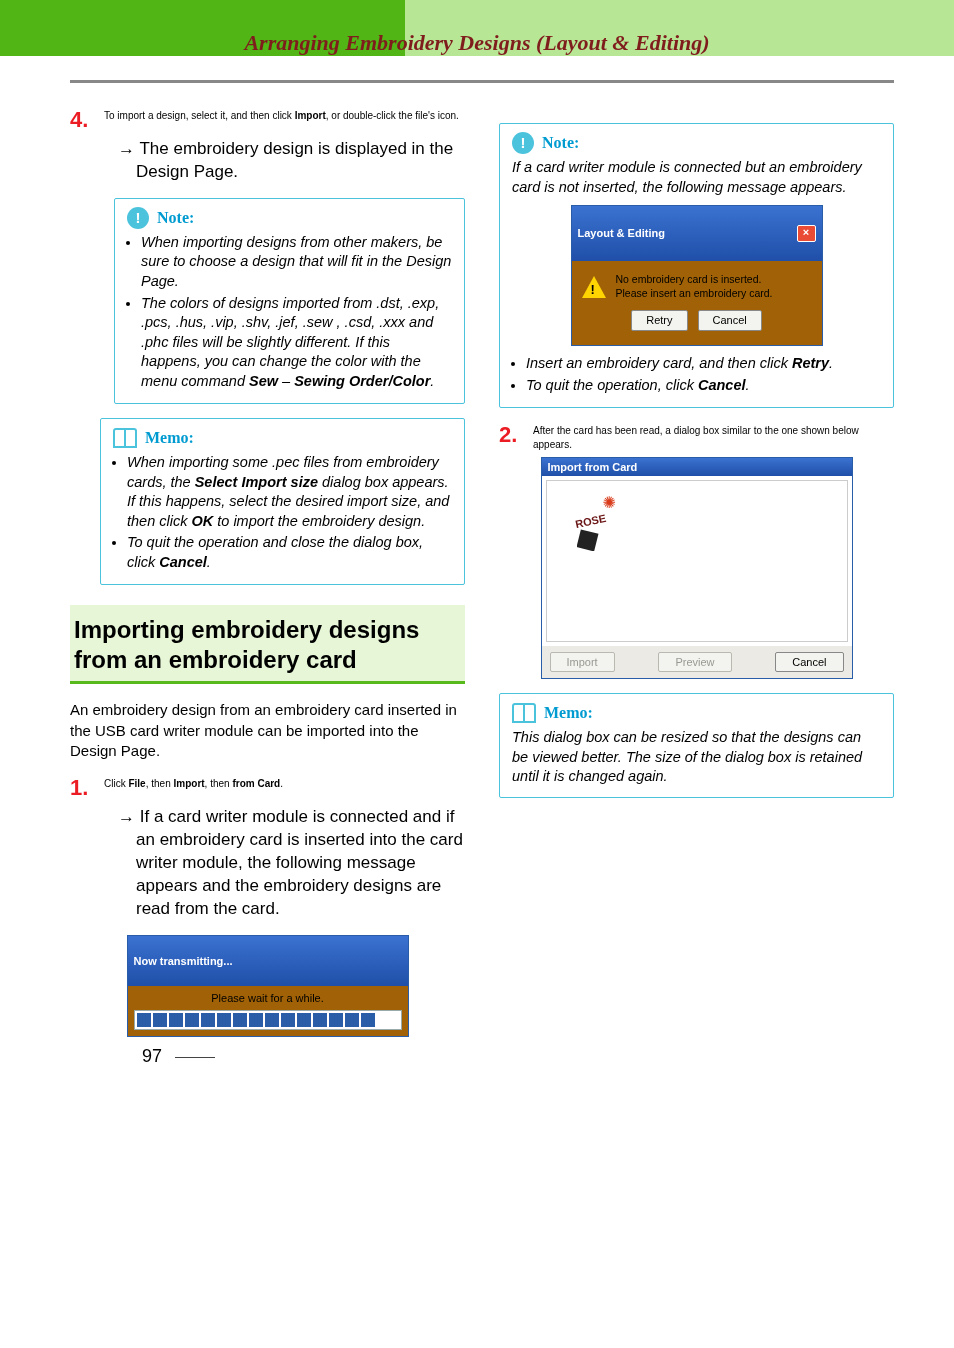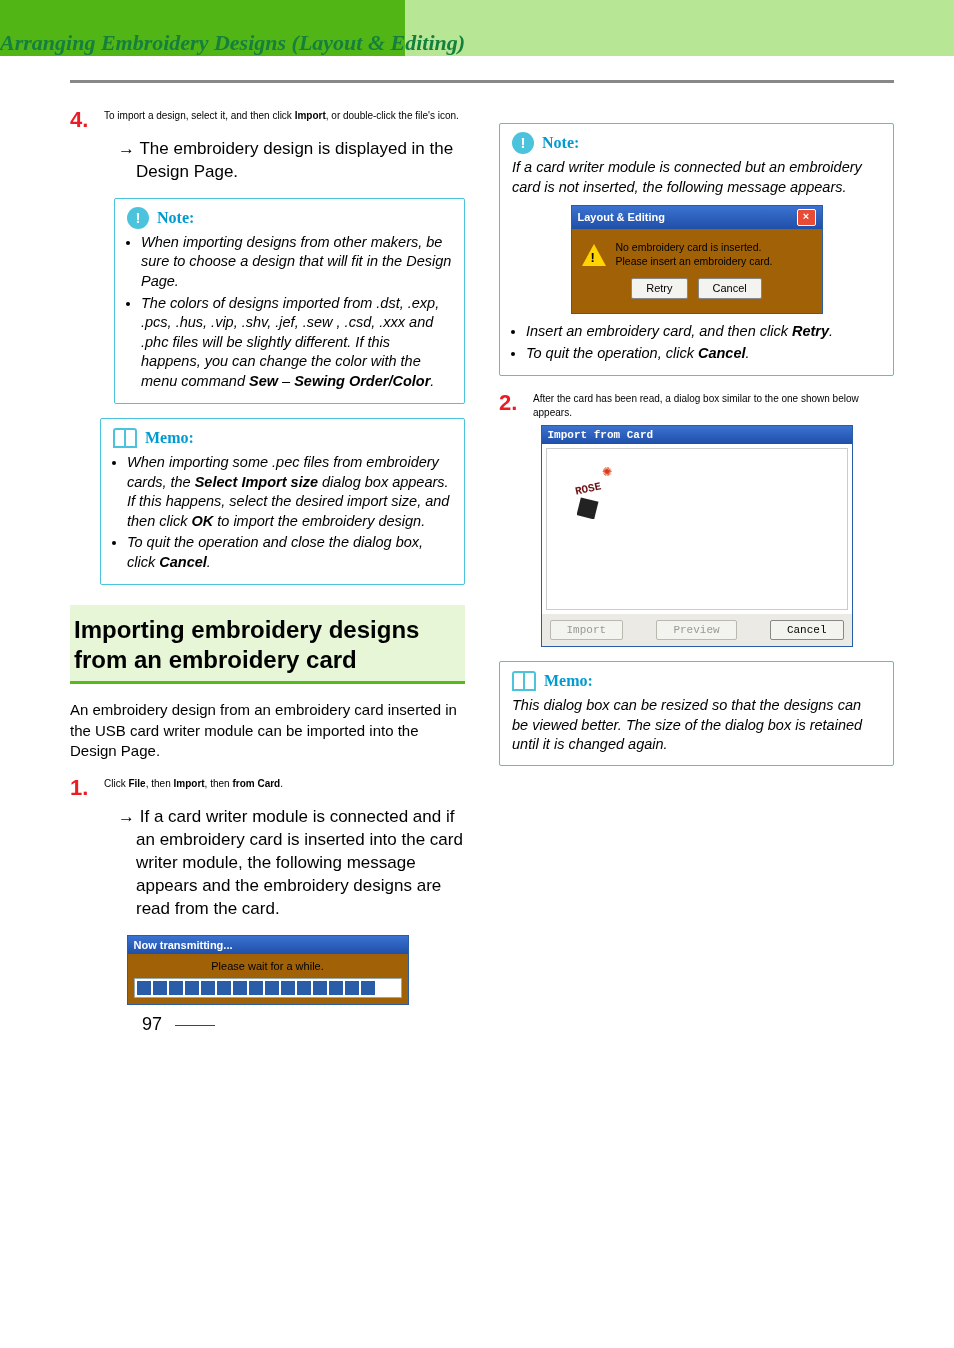--- a/index.html
+++ b/index.html
@@ -21,21 +21,22 @@
     align-items:center;
     justify-content:flex-end;
   }
   .page-header-light {
     background: #b7e695;
     flex: 1;
     height: 56px;
   }
   .chapter-title {
     width: 100%;
-    color: #15803d;
+    text-align: center;
+    color: #7f1d1d;
     font-style: italic;
     font-weight: bold;
     font-size: 22px;
     font-family: "Times New Roman", serif;
     position: absolute;
     top: 30px;
     left: 0;
   }
   .page-body {
     padding: 24px 60px 30px 70px;
@@ -153,21 +154,21 @@
   .xp-dialog {
     border: 1px solid #2a5da8;
     width: 280px;
     margin: 14px auto 0 auto;
     font-size: 11px;
   }
   .xp-title {
     background: linear-gradient(#3b72d1, #1f4fa8);
     color: #fff;
     font-weight: bold;
-    padding: 3px 6px;
+    padding: 19px 6px;
     font-size: 11px;
   }
   .xp-body {
     background: #a16207;
     padding: 6px;
     text-align: center;
   }
   .progress {
     display: flex;
     gap: 2px;
@@ -216,21 +217,20 @@
     background: #f3f3ef;
     font-size: 11px;
     padding: 2px 14px;
     border-radius: 2px;
   }
   
   .import-dialog {
     width: 310px;
     margin: 5px auto;
     border: 1px solid #2a5da8;
-    font-family: Liberation Mono, monospace;
   }
   .import-title {
     background: linear-gradient(#3b72d1, #1f4fa8);
     color: #fff;
     font-weight: bold;
     padding: 3px 6px;
     font-size: 11px;
   }
   .import-body {
     background: #fff;

